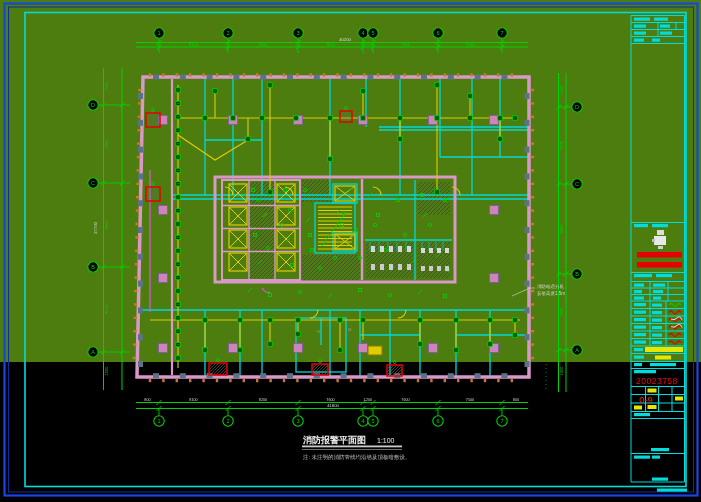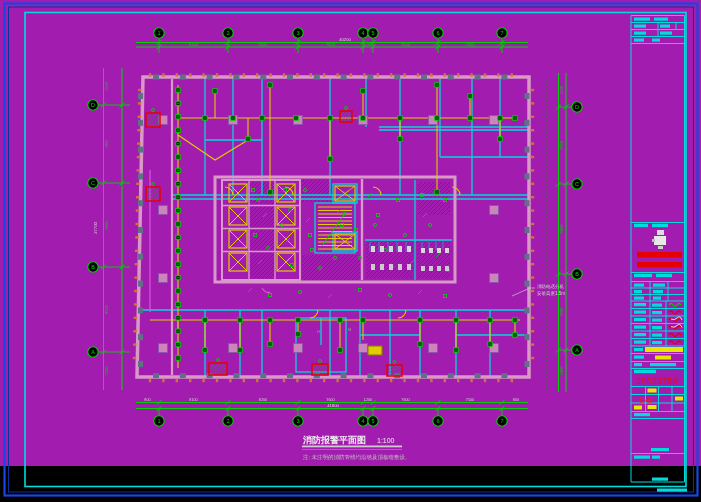--- a/index.html
+++ b/index.html
@@ -1,17 +1,17 @@
 <!DOCTYPE html>
 <html><head>
 <meta charset="utf-8">
 <style>
   html,body{margin:0;padding:0;background:#000;width:701px;height:502px;overflow:hidden;
     font-family:"Liberation Sans",sans-serif;}
-  #stage{position:relative;width:701px;height:466px;background:#a21caf;}
+  #stage{position:relative;width:701px;height:362px;background:#4d7c0f;}
   svg text{font-family:"Liberation Sans",sans-serif;}
 </style>
 </head>
 <body>
 
 <div id="stage">
 <svg id="cv" width="701" height="502" viewBox="0 0 701 502">
   <defs>
     <pattern id="hatch" width="4" height="4" patternUnits="userSpaceOnUse">
       <path d="M0,4 L4,0" stroke="#3d3d3d" stroke-width="0.7"></path>

